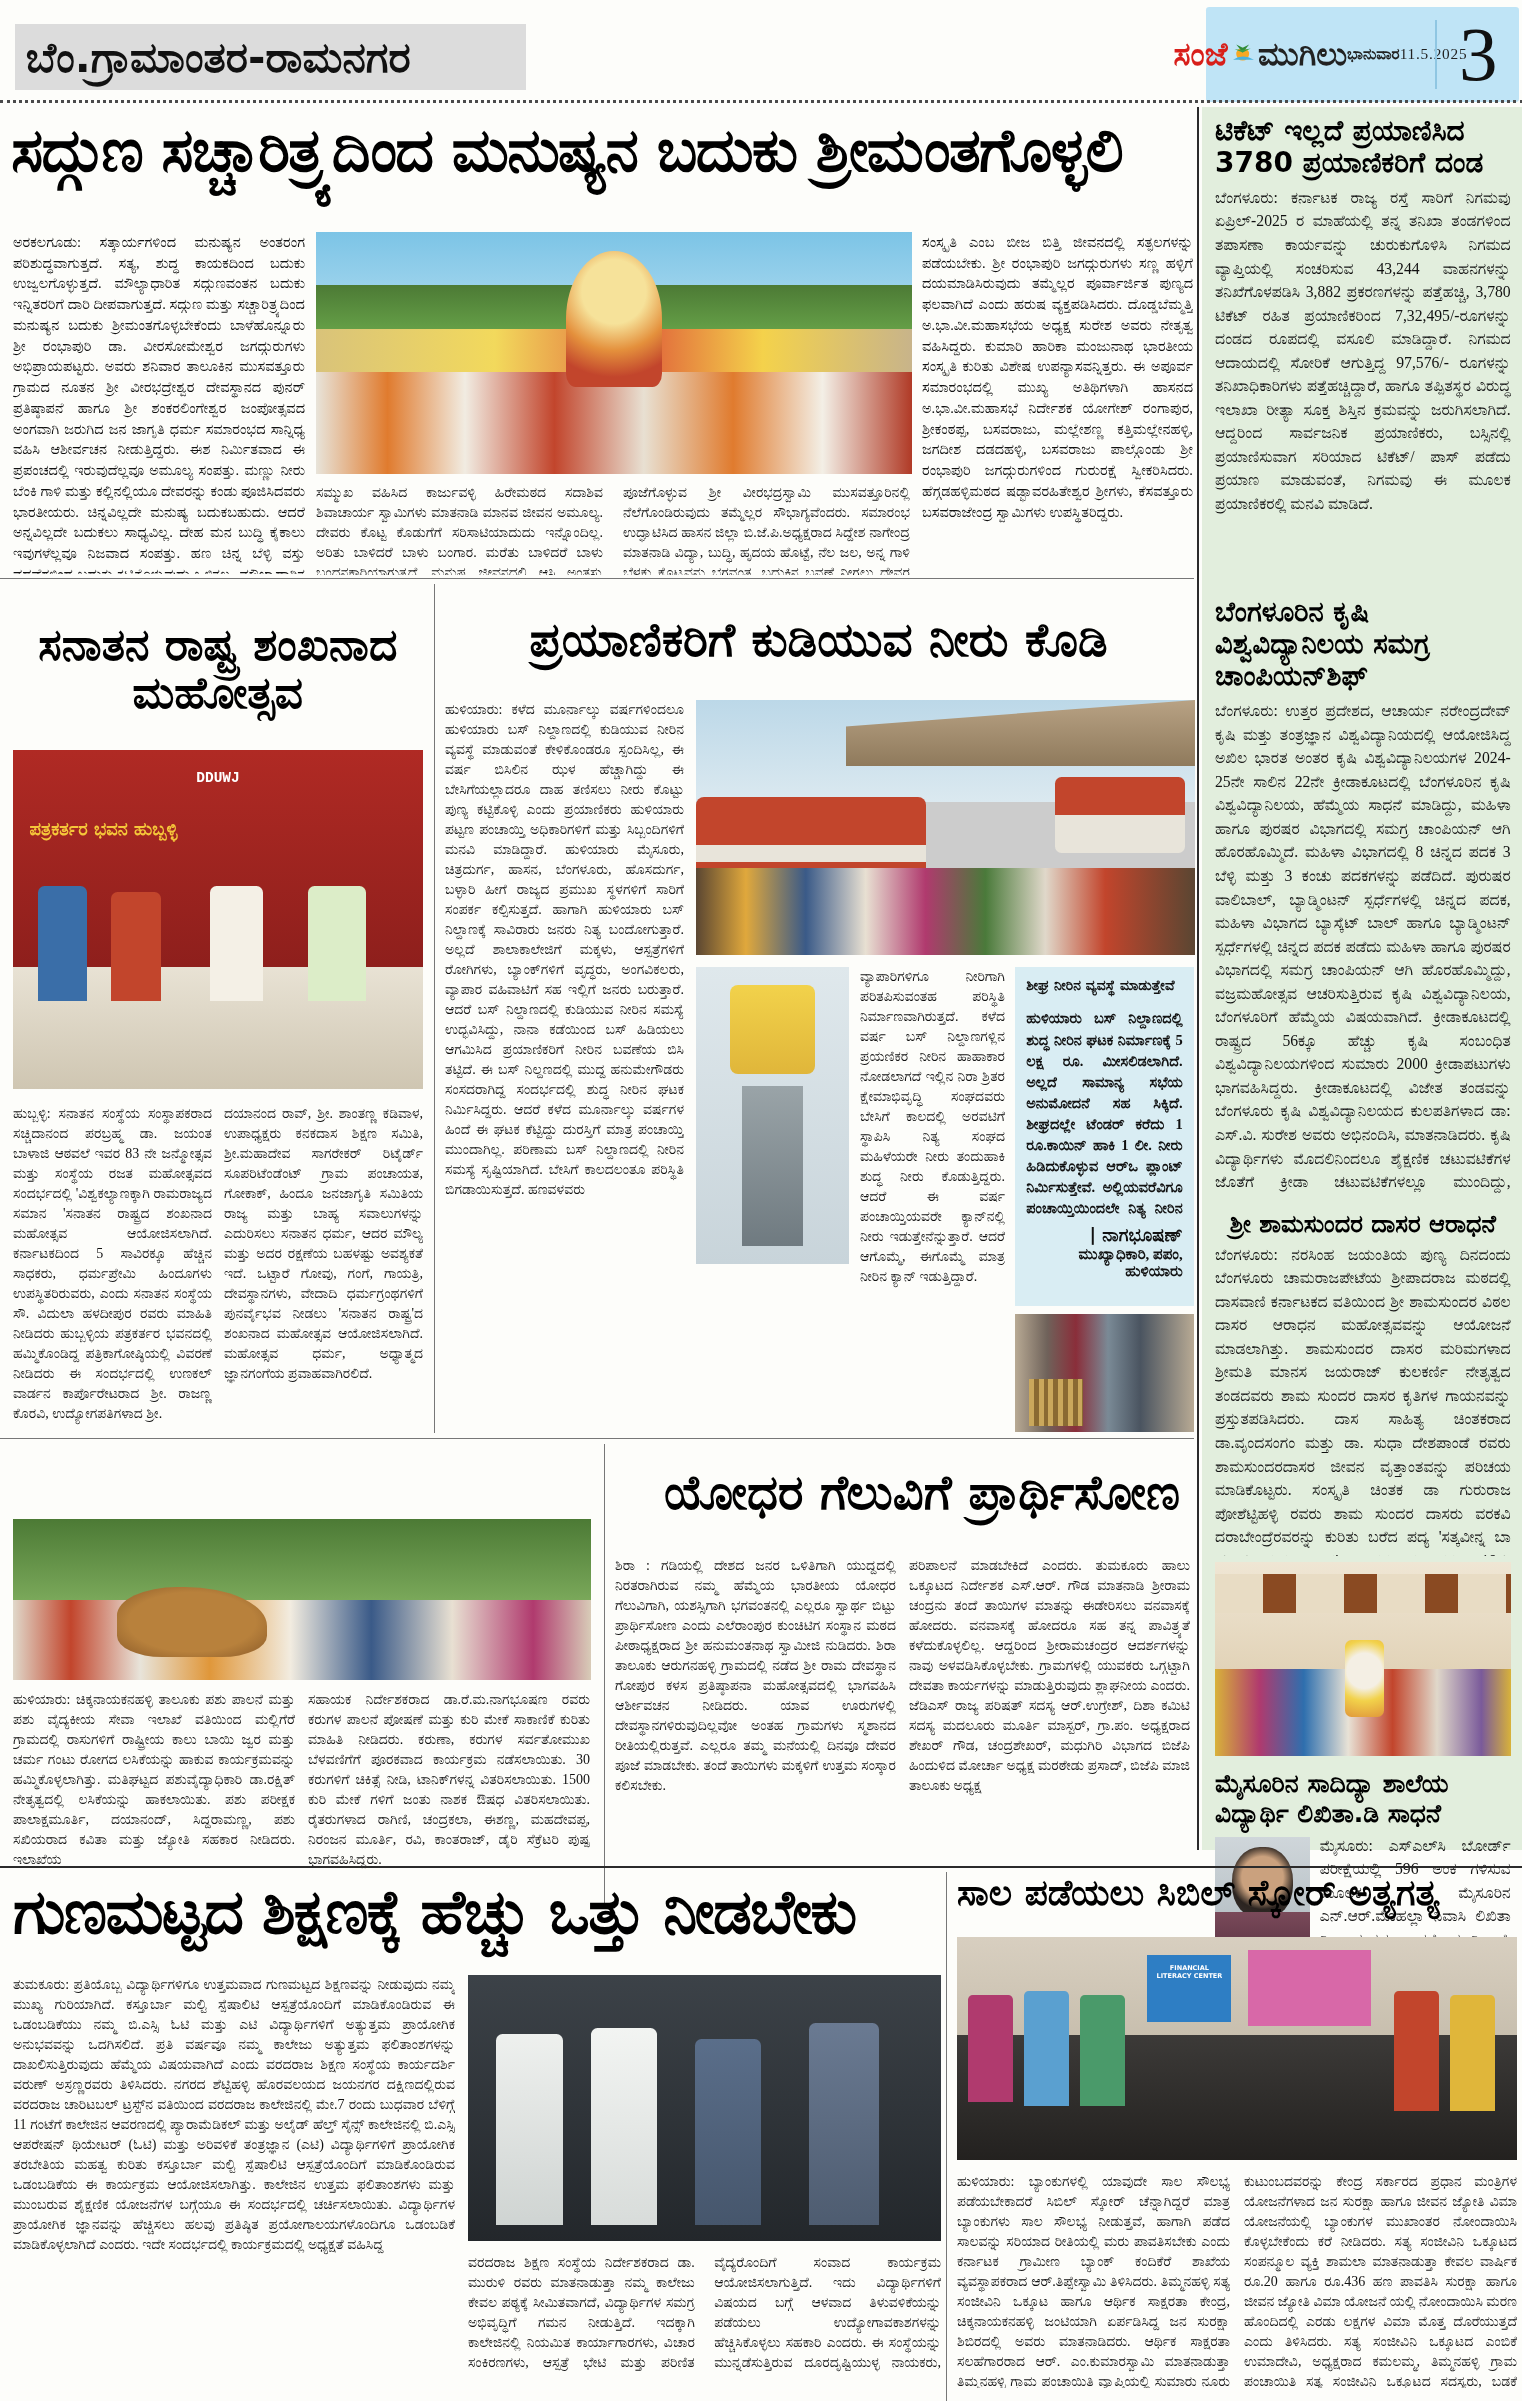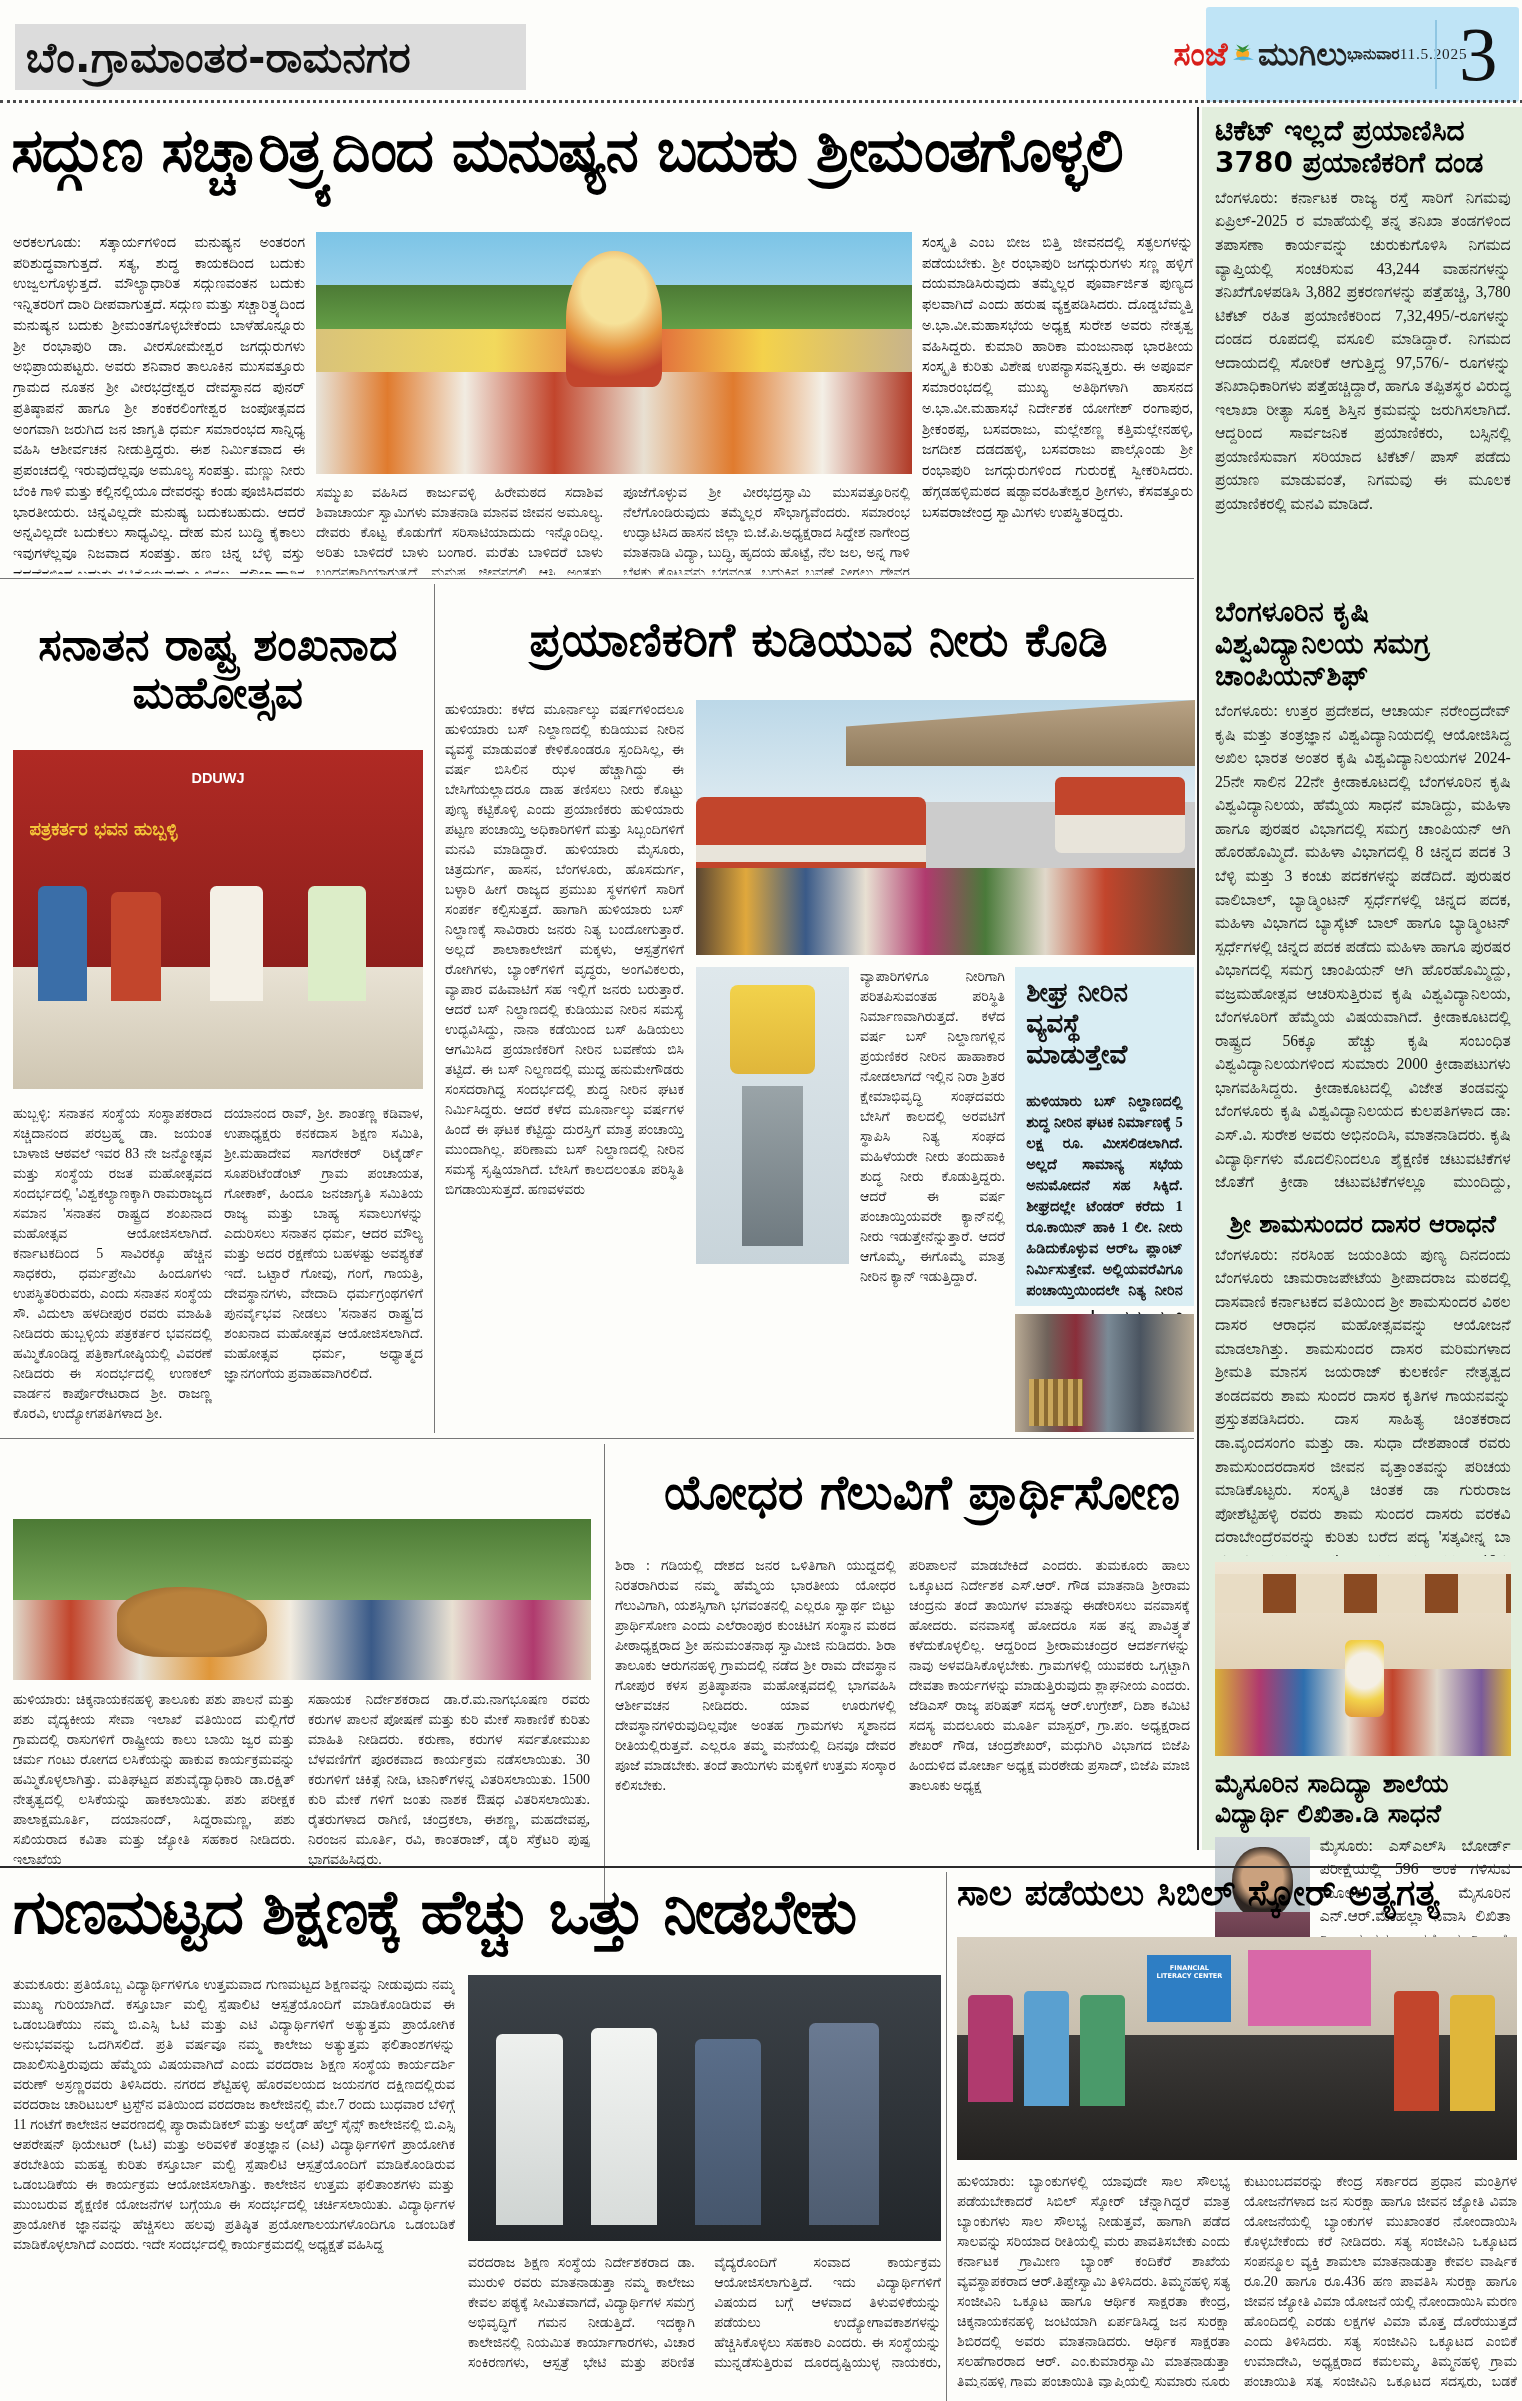--- a/index.html
+++ b/index.html
@@ -23,21 +23,21 @@
   #masthead .underline{width:186px;height:4px;background:#1f9ed9;border-radius:2.4px;margin:2.4px 0 3.2px 0;}
   #masthead .day{font-size:15.3px;font-weight:bold;color:#222;}
   #masthead .date{font-size:15.3px;color:#222;letter-spacing:0.8px;}
   #masthead .sep{width:2.4px;height:69px;background:#8fc6e2;margin-top:13px;}
   #masthead .pageno{flex:1;display:flex;align-items:center;justify-content:center;font-size:77px;font-family:"Liberation Serif",serif;color:#111;}
   
   #right-rail{left:1202px;top:107px;width:320px;height:1743px;background:#e2eedd;padding:0;}
   .rail-art{padding:8px 11.3px 4.8px 13px;}
   
   #water-box{background:#d9edf3;padding:9.7px 11.3px;}
-  #water-box .t{font-family:"DejaVu Sans",sans-serif;font-weight:800;font-size:26px;line-height:1.2;margin-bottom:21px;}
+  #water-box .t{font-family:"DejaVu Sans",sans-serif;font-weight:800;font-size:14px;line-height:1.2;margin-bottom:15px;}
   #water-box .b{font-size:14.5px;font-weight:bold;line-height:1.45;text-align:justify;}
   #water-box .a{font-family:"DejaVu Sans",sans-serif;font-weight:800;font-size:18px;text-align:right;margin-top:4.8px;}
   #water-box .r{font-size:15px;font-weight:bold;text-align:right;}
   
   .band{position:absolute;left:0;width:100%;}
 </style>
 </head>
 <body>
 
 <div id="page">
@@ -123,21 +123,21 @@
   <div class="vrule" style="left:434px;top:584px;height:849px;width:0.8px;background:#777;"></div>
 
   <div class="abs headline center" style="left:11.3px;top:621px;width:413px;font-size:44px;">ಸನಾತನ ರಾಷ್ಟ್ರ ಶಂಖನಾದ ಮಹೋತ್ಸವ</div>
   <div class="photo" style="left:13px;top:750px;width:410px;height:339px;">
     <div class="band" style="top:0;height:64%;background:linear-gradient(180deg,#b02a24,#8e1f1c);"></div>
     <div class="band" style="top:64%;height:36%;background:linear-gradient(180deg,#e8e2d4,#cfc6b2);"></div>
     <div style="position:absolute;left:6%;top:40%;width:12%;height:34%;background:#3a6ea8;border-radius:6.5px 6.5px 0 0;"></div>
     <div style="position:absolute;left:24%;top:42%;width:12%;height:32%;background:#c2452c;border-radius:6.5px 6.5px 0 0;"></div>
     <div style="position:absolute;left:48%;top:40%;width:13%;height:34%;background:#f4f0e6;border-radius:6.5px 6.5px 0 0;"></div>
     <div style="position:absolute;left:72%;top:40%;width:14%;height:34%;background:#dcedc8;border-radius:6.5px 6.5px 0 0;"></div>
-    <div style="position:absolute;left:8%;top:6%;width:84%;text-align:center;color:#fff;font-family:Liberation Sans, sans-serif;font-weight:bold;font-size:14.5px;">DDUWJ</div>
+    <div style="position:absolute;left:8%;top:6%;width:84%;text-align:center;color:#fff;font-family:Liberation Mono, monospace;font-weight:bold;font-size:14.5px;">DDUWJ</div>
     <div style="position:absolute;left:4%;top:20%;width:70%;color:#f5c73a;font-family:'DejaVu Sans',sans-serif;font-weight:bold;font-size:18px;">ಪತ್ರಕರ್ತರ ಭವನ ಹುಬ್ಬಳ್ಳಿ</div>
   </div>
   <div class="abs body-txt" style="left:13px;top:1104px;width:199px;height:323px;">ಹುಬ್ಬಳ್ಳಿ: ಸನಾತನ ಸಂಸ್ಥೆಯ ಸಂಸ್ಥಾಪಕರಾದ ಸಚ್ಚಿದಾನಂದ ಪರಬ್ರಹ್ಮ ಡಾ. ಜಯಂತ ಬಾಳಾಜಿ ಆಠವಲೆ ಇವರ 83 ನೇ ಜನ್ಮೋತ್ಸವ ಮತ್ತು ಸಂಸ್ಥೆಯ ರಜತ ಮಹೋತ್ಸವದ ಸಂದರ್ಭದಲ್ಲಿ 'ವಿಶ್ವಕಲ್ಯಾಣಕ್ಕಾಗಿ ರಾಮರಾಜ್ಯದ ಸಮಾನ 'ಸನಾತನ ರಾಷ್ಟ್ರದ ಶಂಖನಾದ ಮಹೋತ್ಸವ ಆಯೋಜಿಸಲಾಗಿದೆ. ಕರ್ನಾಟಕದಿಂದ 5 ಸಾವಿರಕ್ಕೂ ಹೆಚ್ಚಿನ ಸಾಧಕರು, ಧರ್ಮಪ್ರೇಮಿ ಹಿಂದೂಗಳು ಉಪಸ್ಥಿತರಿರುವರು, ಎಂದು ಸನಾತನ ಸಂಸ್ಥೆಯ ಸೌ. ವಿದುಲಾ ಹಳದೀಪುರ ರವರು ಮಾಹಿತಿ ನೀಡಿದರು ಹುಬ್ಬಳ್ಳಿಯ ಪತ್ರಕರ್ತರ ಭವನದಲ್ಲಿ ಹಮ್ಮಿಕೊಂಡಿದ್ದ ಪತ್ರಿಕಾಗೋಷ್ಠಿಯಲ್ಲಿ ವಿವರಣೆ ನೀಡಿದರು ಈ ಸಂದರ್ಭದಲ್ಲಿ ಉಣಕಲ್ ವಾರ್ಡನ ಕಾರ್ಪೊರೇಟರಾದ ಶ್ರೀ. ರಾಜಣ್ಣ ಕೊರವಿ, ಉದ್ಯೋಗಪತಿಗಳಾದ ಶ್ರೀ.</div>
   <div class="abs body-txt" style="left:224px;top:1104px;width:199px;height:323px;">ದಯಾನಂದ ರಾವ್, ಶ್ರೀ. ಶಾಂತಣ್ಣ ಕಡಿವಾಳ, ಉಪಾಧ್ಯಕ್ಷರು ಕನಕದಾಸ ಶಿಕ್ಷಣ ಸಮಿತಿ, ಶ್ರೀ.ಮಹಾದೇವ ಸಾಗರೇಕರ್ ರಿಟೈರ್ಡ್ ಸೂಪರಿಟೆಂಡೆಂಟ್ ಗ್ರಾಮ ಪಂಚಾಯತ, ಗೋಕಾಕ್, ಹಿಂದೂ ಜನಜಾಗೃತಿ ಸಮಿತಿಯ ರಾಜ್ಯ ಮತ್ತು ಬಾಹ್ಯ ಸವಾಲುಗಳನ್ನು ಎದುರಿಸಲು ಸನಾತನ ಧರ್ಮ, ಆದರ ಮೌಲ್ಯ ಮತ್ತು ಅದರ ರಕ್ಷಣೆಯ ಬಹಳಷ್ಟು ಅವಶ್ಯಕತೆ ಇದೆ. ಒಟ್ಟಾರೆ ಗೋವು, ಗಂಗೆ, ಗಾಯತ್ರಿ, ದೇವಸ್ಥಾನಗಳು, ವೇದಾದಿ ಧರ್ಮಗ್ರಂಥಗಳಿಗೆ ಪುನರ್ವೈಭವ ನೀಡಲು 'ಸನಾತನ ರಾಷ್ಟ್ರ'ದ ಶಂಖನಾದ ಮಹೋತ್ಸವ ಆಯೋಜಿಸಲಾಗಿದೆ. ಮಹೋತ್ಸವ ಧರ್ಮ, ಅಧ್ಯಾತ್ಮದ ಜ್ಞಾನಗಂಗೆಯ ಪ್ರವಾಹವಾಗಿರಲಿದೆ.</div>
 
   <div class="abs headline center" style="left:449px;top:615px;width:739px;font-size:47px;">ಪ್ರಯಾಣಿಕರಿಗೆ ಕುಡಿಯುವ ನೀರು ಕೊಡಿ</div>
   <div class="photo" style="left:696px;top:700px;width:499px;height:255px;">
     <div class="band" style="top:0;height:40%;background:linear-gradient(180deg,#bcd8e8,#dbe9f0);"></div>
     <div style="position:absolute;left:30%;top:0;width:70%;height:26%;background:linear-gradient(180deg,#b8a284,#8f7a5c);clip-path:polygon(0 40%,100% 0,100% 100%,0 100%);"></div>
     <div style="position:absolute;left:0;top:38%;width:46%;height:34%;background:linear-gradient(180deg,#c2452c 55%,#e8e4da 55% 75%,#c2452c 75%);border-radius:8px;"></div>

